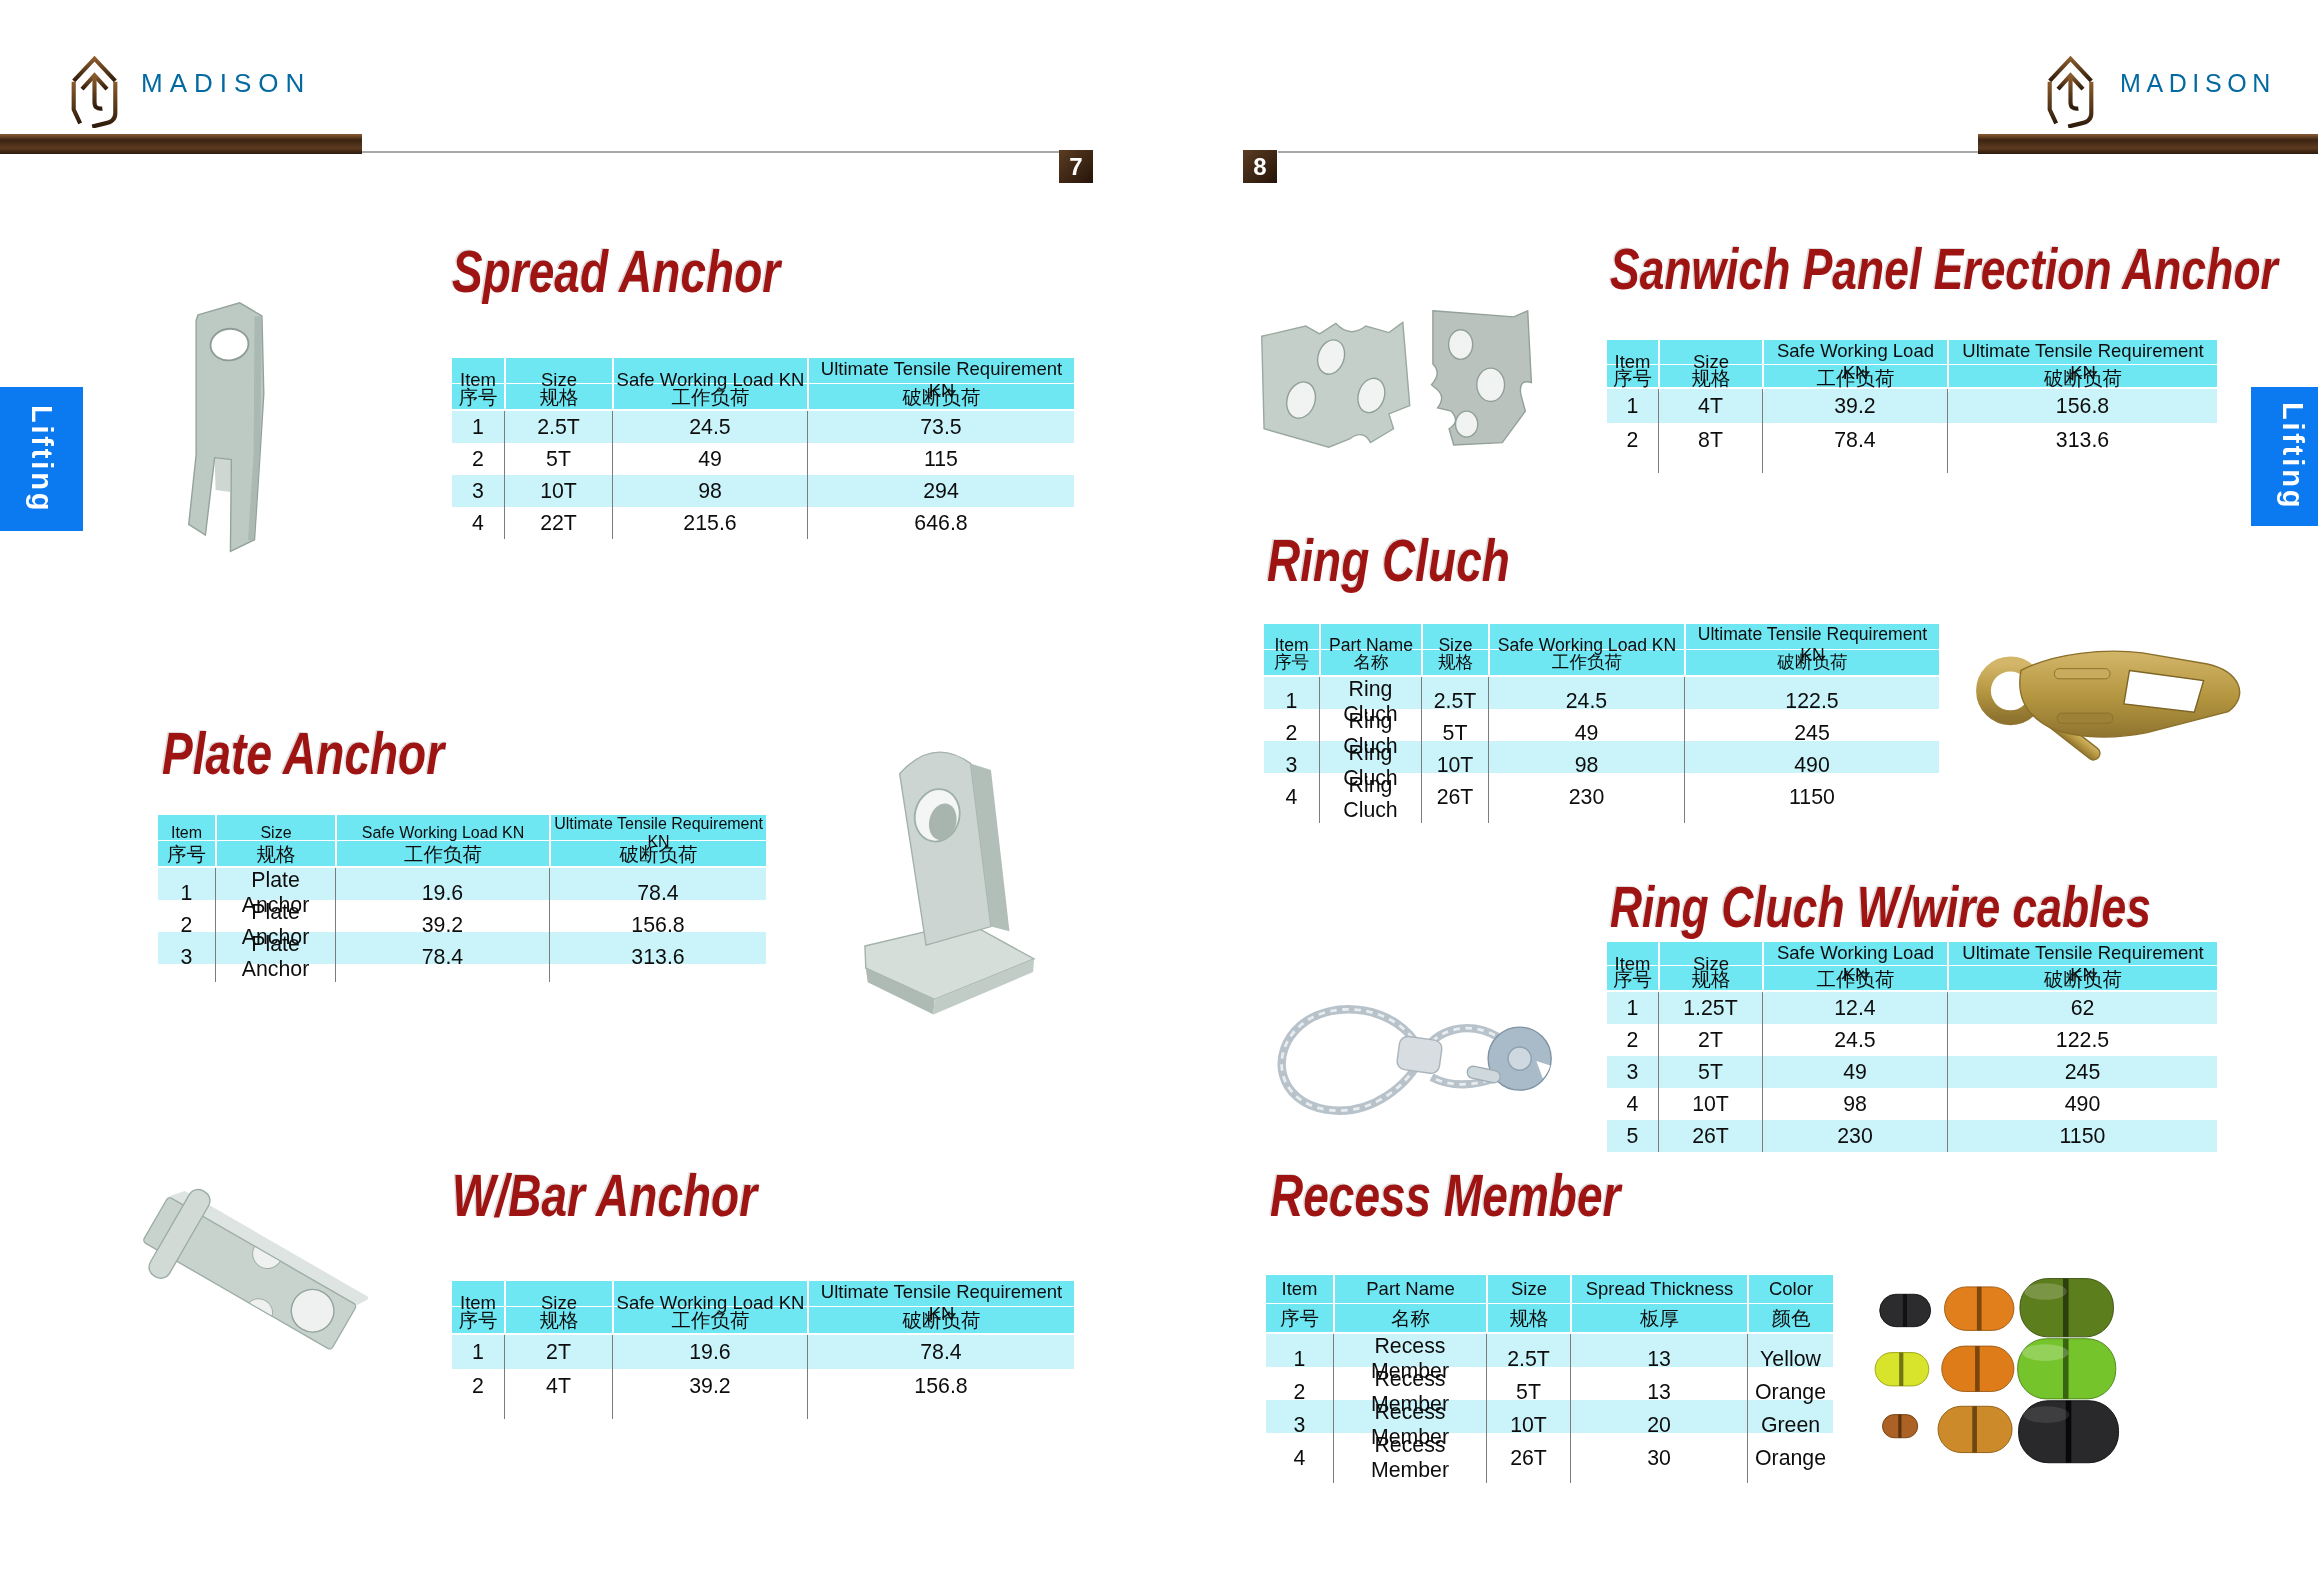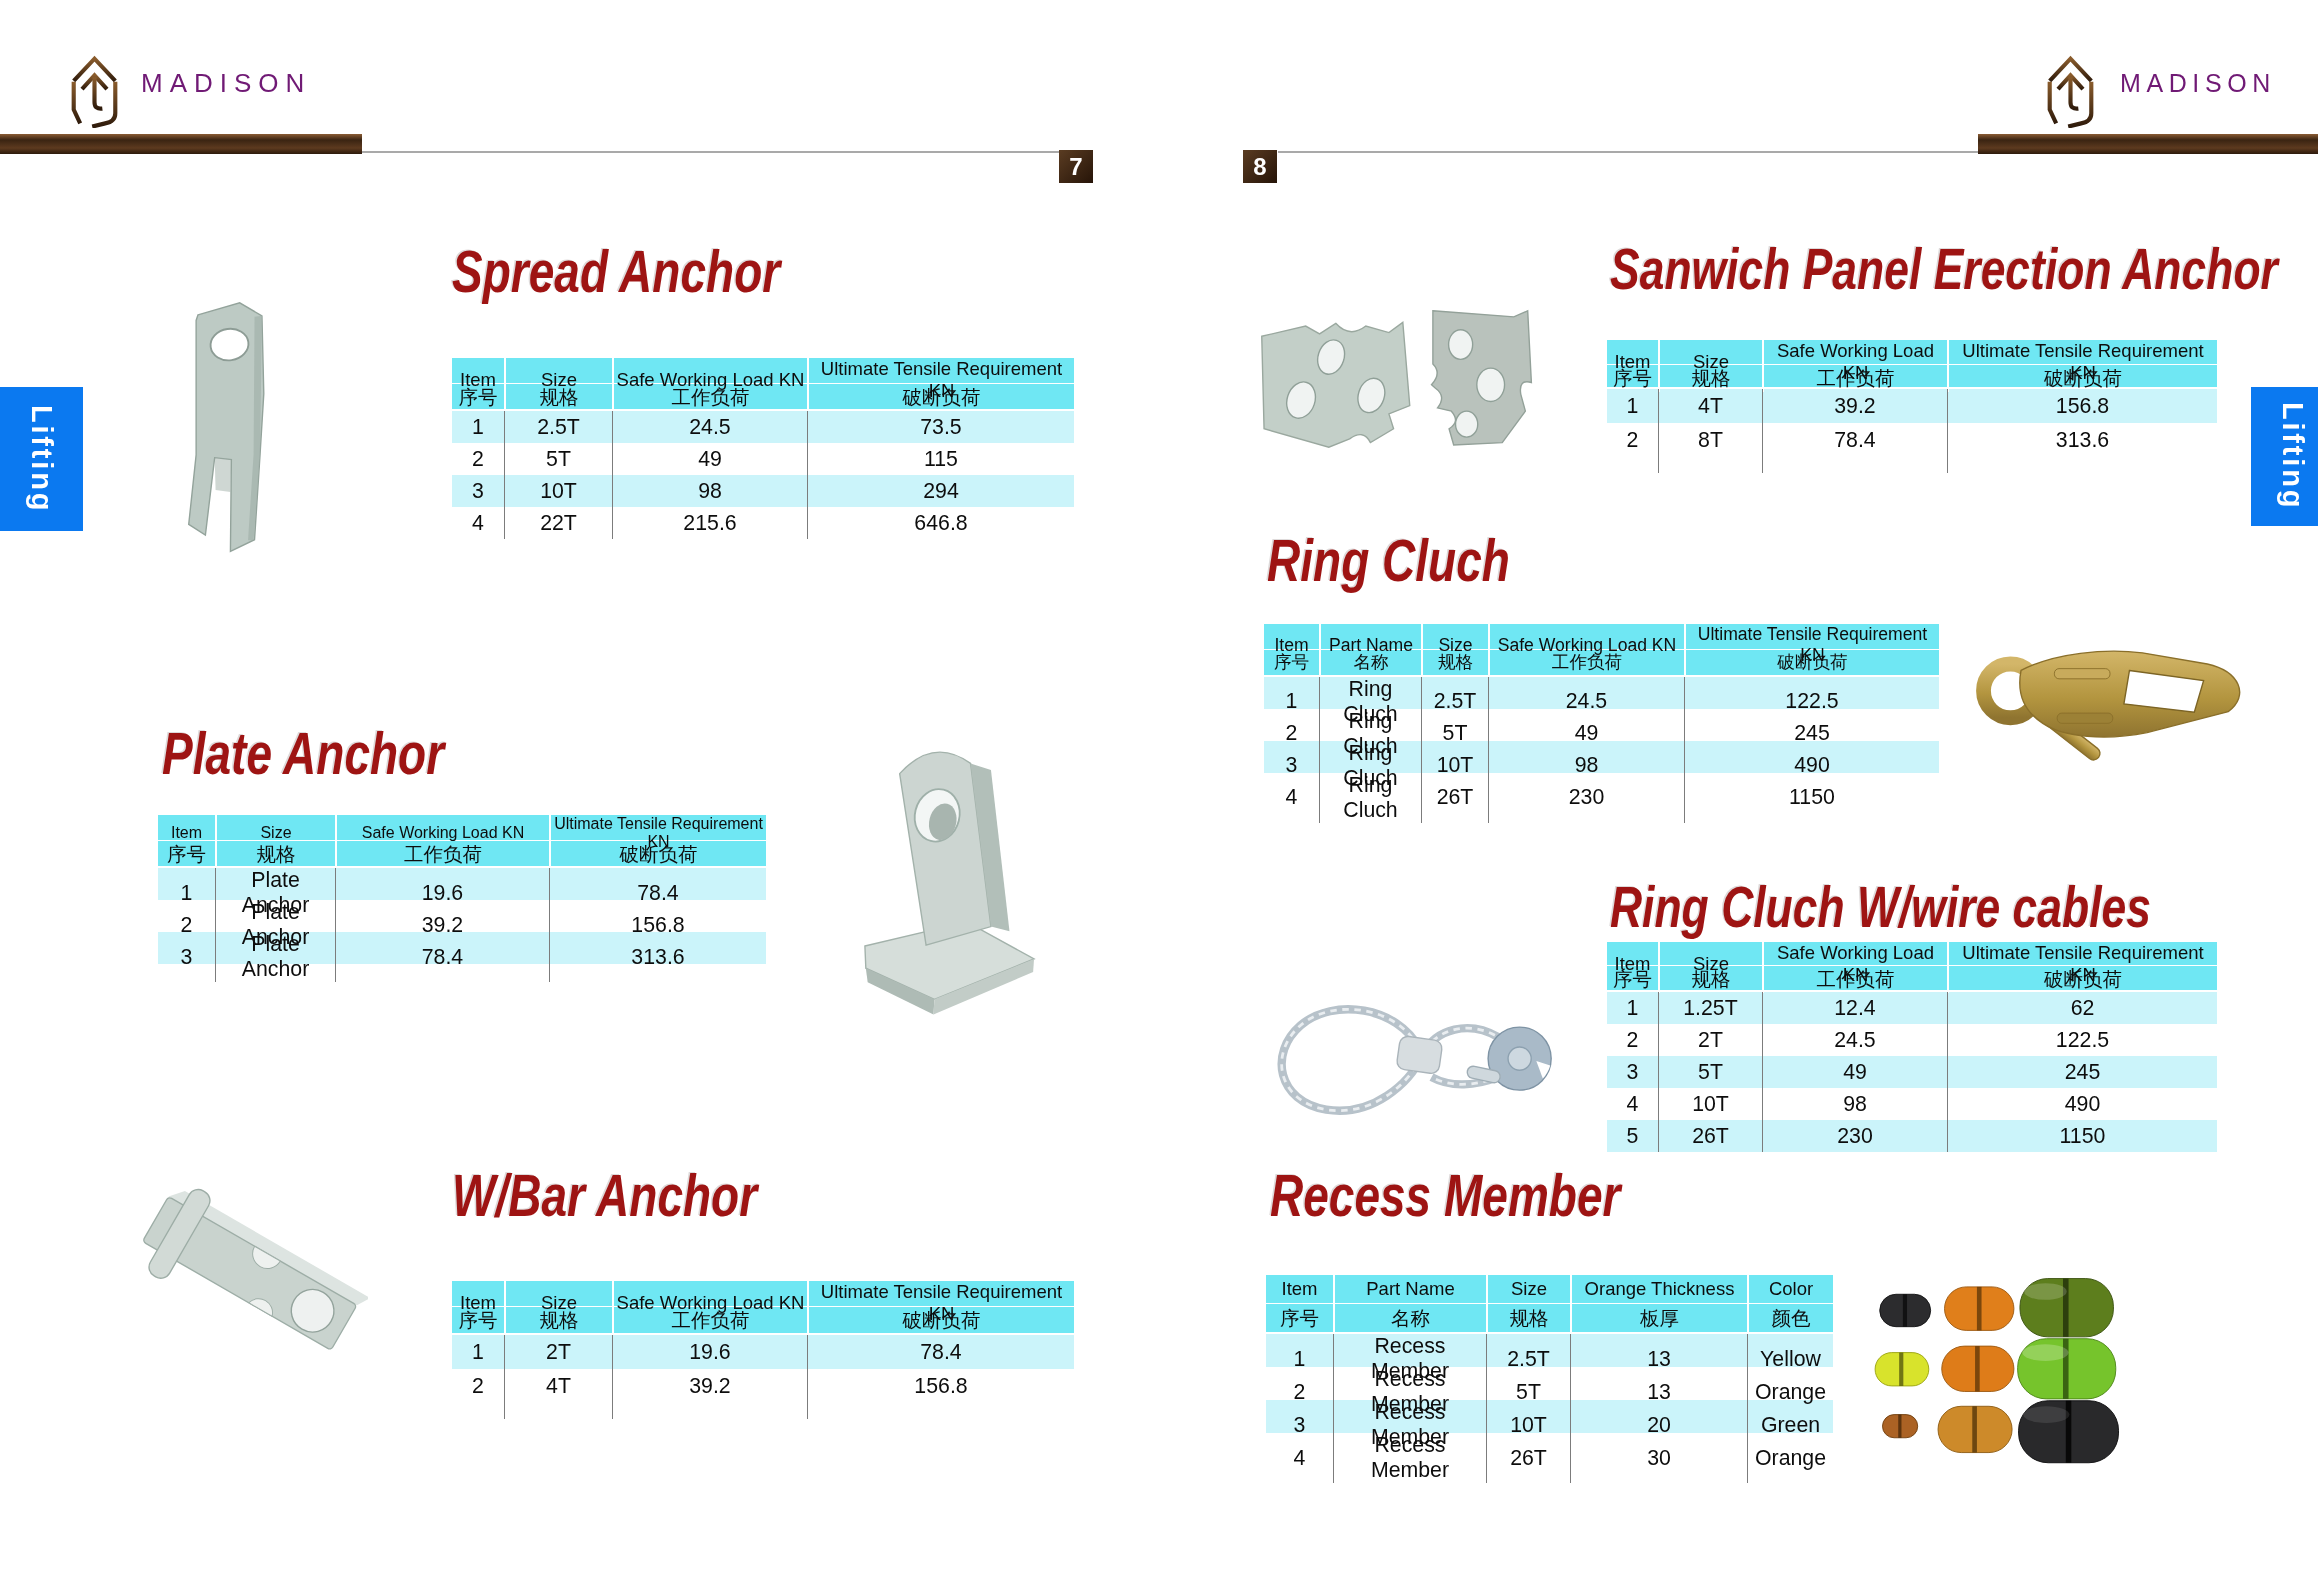--- a/index.html
+++ b/index.html
@@ -5,21 +5,21 @@
   html,body{margin:0;padding:0;background:#ffffff;}
   body{width:2333px;height:1594px;overflow:hidden;font-family:"Liberation Sans",sans-serif;}
   #canvas{position:relative;width:2333px;height:1594px;background:#fff;}
   .abs{position:absolute;}
 
   
   .brownbar{position:absolute;top:134px;height:20.4px;background:linear-gradient(180deg,#8a5c34 0%,#3a2412 30%,#5d3a1f 70%,#2c1a0c 100%);}
   .grayline{position:absolute;top:151px;height:2.3px;background:#a9a9a9;}
   .pgsq{position:absolute;top:150px;width:34px;height:33px;background:linear-gradient(135deg,#5a3c22,#261408);color:#fff;
         display:flex;align-items:center;justify-content:center;font-size:24px;font-weight:bold;}
-  .logotext{position:absolute;color:#701a75;font-size:26px;letter-spacing:7px;white-space:nowrap;}
+  .logotext{position:absolute;color:#0369a1;font-size:26px;letter-spacing:7px;white-space:nowrap;}
 
   
   .vtab{position:absolute;background:#0b79f0;color:#fff;writing-mode:vertical-rl;
         display:flex;align-items:center;justify-content:center;
         font-weight:bold;font-size:29px;letter-spacing:2.8px;}
 
   
   .sec-title{position:absolute;color:#9e1413;font-weight:bold;font-style:italic;font-size:59px;line-height:1.08;
              white-space:nowrap;transform:scaleX(0.78);transform-origin:left top;
              text-shadow:-1.9px -1.4px 0 rgba(160,150,150,0.35);}
@@ -434,21 +434,21 @@
     <path d="M612,225 a68,68 0 0 0 16,-28 l-30,-10 z" fill="#ffffff"></path>
     <rect x="452" y="196" width="72" height="26" rx="13" fill="#cfd8dd" stroke="#9fadb5" stroke-width="3" transform="rotate(12 452 196)"></rect>
   </svg>
 
   <div class="sec-title" style="left:1270px;top:1165px">Recess Member</div>
   <div class="tbl tbl-recess" style="left:1266px;top:1275px">
     <div class="tr head hen">
       <div class="td">Item</div>
       <div class="td">Part Name</div>
       <div class="td">Size</div>
-      <div class="td">Orange Thickness</div>
+      <div class="td">Spread Thickness</div>
       <div class="td">Color</div>
     </div>
     <div class="tr head hcn">
       <div class="td">序号</div>
       <div class="td">名称</div>
       <div class="td">规格</div>
       <div class="td">板厚</div>
       <div class="td">颜色</div>
     </div>
     <div class="tr body r0">

